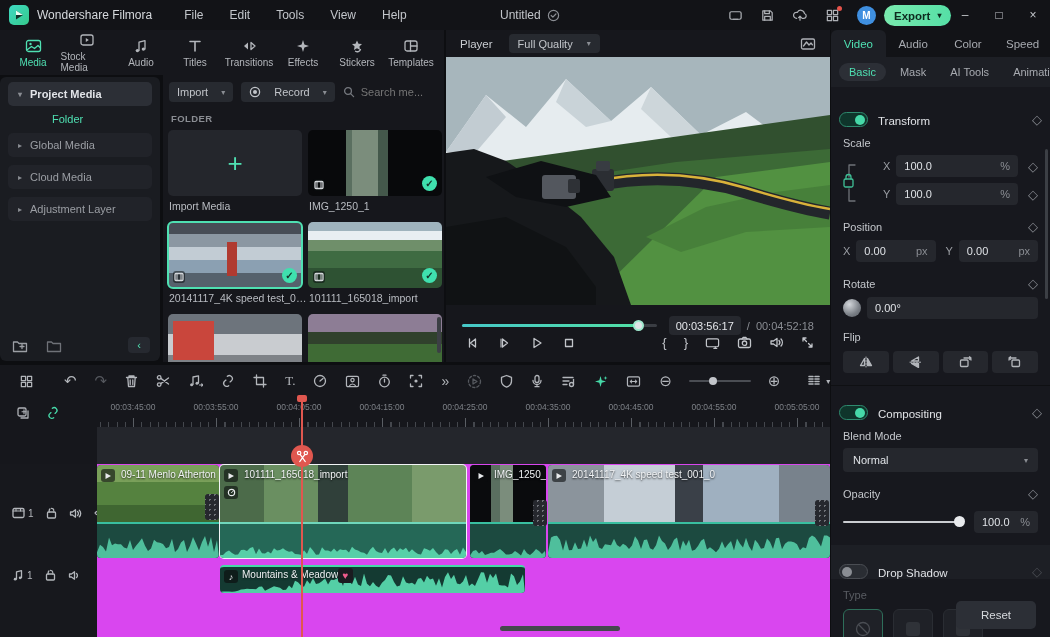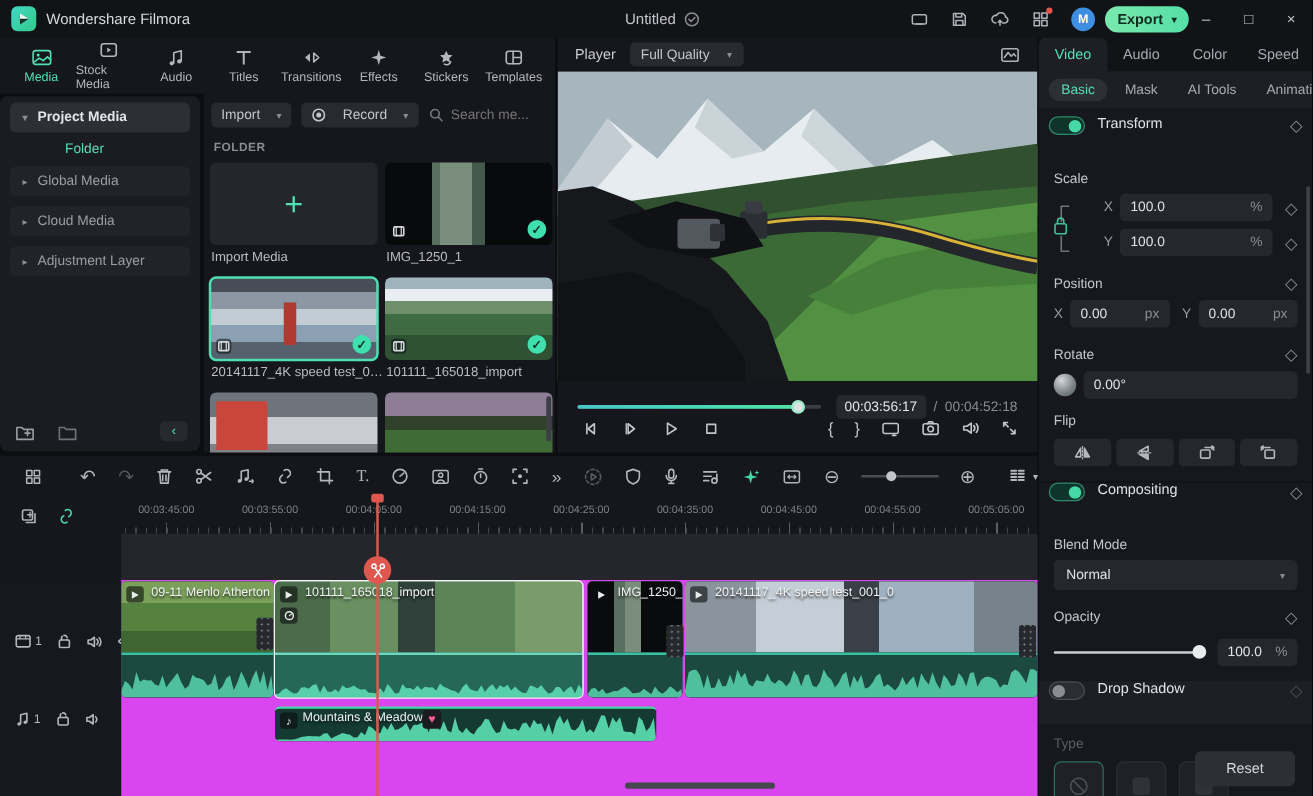--- a/index.html
+++ b/index.html
@@ -60,21 +60,21 @@
   .t-4k{background:linear-gradient(180deg,#474d56 0 18%,#8b97a2 18% 38%,#c2ccd4 38% 58%,#8ba0b2 58% 78%,#55616c 78% 100%)}
   .t-4k i{position:absolute;left:44%;top:30%;width:10px;height:34px;background:#b03a30;display:block}
   .t-train{background:linear-gradient(180deg,#9fb3bd 0 14%,#e8eef2 14% 28%,#6f8f6a 28% 44%,#3f6b42 44% 70%,#2e5233 70% 100%)}
   .t-truck{background:linear-gradient(180deg,#6d747c 0 30%,#c9ccd0 30% 62%,#7e8287 62% 100%)}
   .t-truck i{position:absolute;left:4%;top:10%;width:30%;height:60%;background:#c9463c;display:block}
   .t-ball{background:linear-gradient(180deg,#8d7d95 0 28%,#30412c 28% 45%,#3f6b35 45% 100%)}
   .mscroll{position:absolute;right:3px;top:242px;width:4px;height:36px;border-radius:2px;background:#3c3f45}
 
   
   .player{position:absolute;left:446px;top:30px;width:384px;height:332px;background:#16171c}
-  .phead{display:flex;align-items:center;height:27px;padding:0 14px;gap:11px}
+  .phead{display:flex;align-items:center;height:27px;padding:0 14px;gap:16px}
   .phead .plbl{color:#c9ccd1;font-size:11.5px}
   .pqual{background:#272a30;border:none;border-radius:4px;color:#c2c5ca;font-size:11px;height:19px;padding:0 9px;display:flex;align-items:center;gap:14px;cursor:pointer}
   .pscope{margin-left:auto;color:#aeb1b6;cursor:pointer}
   .pview{position:relative;width:384px;height:248px;background:#0a0b0d;overflow:hidden}
   .pbar{position:absolute;left:16px;top:286px;width:352px;display:flex;align-items:center}
   .ptrack{position:relative;width:238px;height:3px;border-radius:2px;background:#3a3d43}
   .pfill{position:absolute;left:0;top:0;height:3px;border-radius:2px;width:175px;background:linear-gradient(90deg,#46c8c8,#52e0a6)}
   .pknob{position:absolute;left:171px;top:-4px;width:11px;height:11px;border-radius:50%;background:#dfe3e6;border:2px solid #9fe8cd}
   .ptime{margin-left:12px;background:#26282e;border-radius:4px;height:19px;padding:0 7px;display:flex;align-items:center;font-size:11px;color:#e4e6ea}
   .ptotal{margin-left:6px;font-size:11px;color:#8a8d93}
@@ -86,21 +86,21 @@
 
   
   .rpanel{position:absolute;left:831px;top:30px;width:219px;height:607px;background:#16171c;overflow:hidden}
   .rtabs{display:flex;height:27px;background:#121317}
   .rtab{flex:1;display:flex;align-items:center;justify-content:center;font-size:11.5px;color:#a7aab0;cursor:pointer;white-space:nowrap}
   .rtab.active{background:#1d1f25;color:#4fe0b2;border-radius:6px 6px 0 0}
   .rsub{display:flex;gap:4px;align-items:center;height:30px;padding:0 8px;background:#1d1f25}
   .rsubtab{font-size:11px;color:#a7aab0;padding:3px 10px;border-radius:10px;cursor:pointer;white-space:nowrap}
   .rsubtab.active{background:#2c2f36;color:#4fe0b2}
   .rbody{position:absolute;top:57px;left:0;width:219px;height:550px;background:#17181e}
-  .rrow{display:flex;align-items:flex-start;padding:0 8px}
+  .rrow{display:flex;align-items:flex-end;padding:0 8px}
   .rsec{height:34px}
   .rsec .rlabel{font-size:11.5px;color:#e0e2e6;margin-left:10px}
   .dia{margin-left:auto;color:#8a8d93;font-size:13px;cursor:pointer}
   .dia.dim{color:#4a4d53}
   .tog{position:relative;width:29px;height:15px;border-radius:8px;cursor:pointer;flex:none}
   .tog.on{background:#0f352b;border:1px solid #2e8a6e}
   .tog.on i{position:absolute;right:2px;top:1.5px;width:10px;height:10px;border-radius:50%;background:#46d9a8}
   .tog.off{background:#2a2d33;border:1px solid #4a4d53}
   .tog.off i{position:absolute;left:2px;top:1.5px;width:10px;height:10px;border-radius:50%;background:#8a8d93}
   .grplabel{font-size:11px;color:#c3c6cb;padding:0 12px;margin-top:10px;display:flex;align-items:center}
@@ -177,20 +177,27 @@
 <div class="frame">
 
   <div class="titlebar">
     <div class="logo">
       <svg width="12" height="12" viewBox="0 0 12 12">
           <path d="M3 1.5 L10 6 L3 10.5 Z" fill="#10342a"></path>
           <path d="M3 1.5 L10 6 L3 6 Z" fill="#eafff5"></path>
         </svg>
     </div>
     <span class="appname">Wondershare Filmora</span>
+    <nav class="menus">
+      <span>File</span>
+      <span>Edit</span>
+      <span>Tools</span>
+      <span>View</span>
+      <span>Help</span>
+    </nav>
     <div class="proj">
       <span>Untitled</span>
       <svg class="ic" width="13" height="13" viewBox="0 0 14 14">
           <circle cx="7" cy="7" r="5.5" stroke="#8a8d93"></circle>
           <path d="M4.5 7 l1.8 1.8 L9.6 5.4" stroke="#8a8d93"></path>
         </svg>
     </div>
     <div class="tb-icons">
       <svg class="ic" width="15" height="15" viewBox="0 0 16 16">
           <rect x="2" y="4" width="12" height="8" rx="1.5"></rect>

